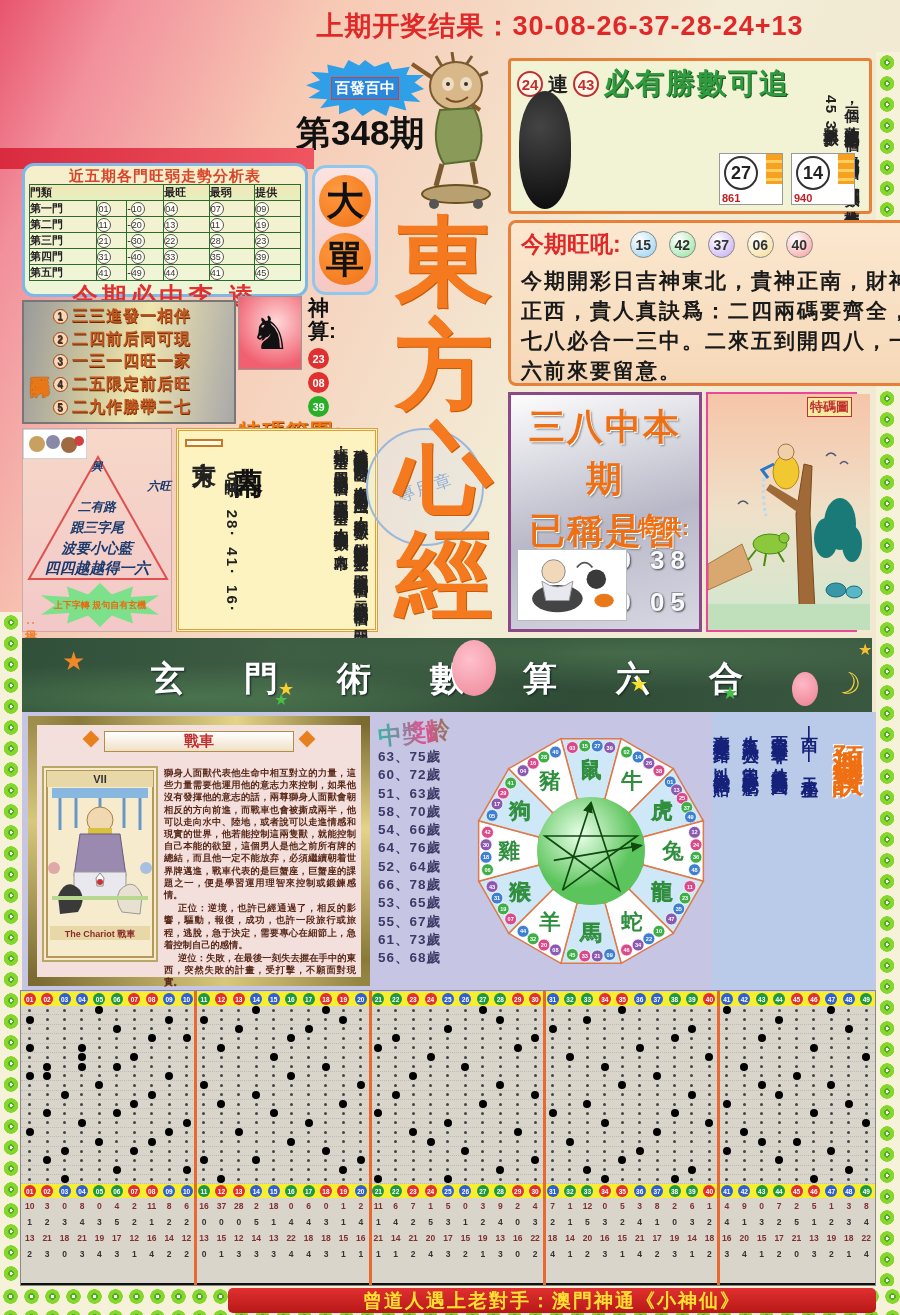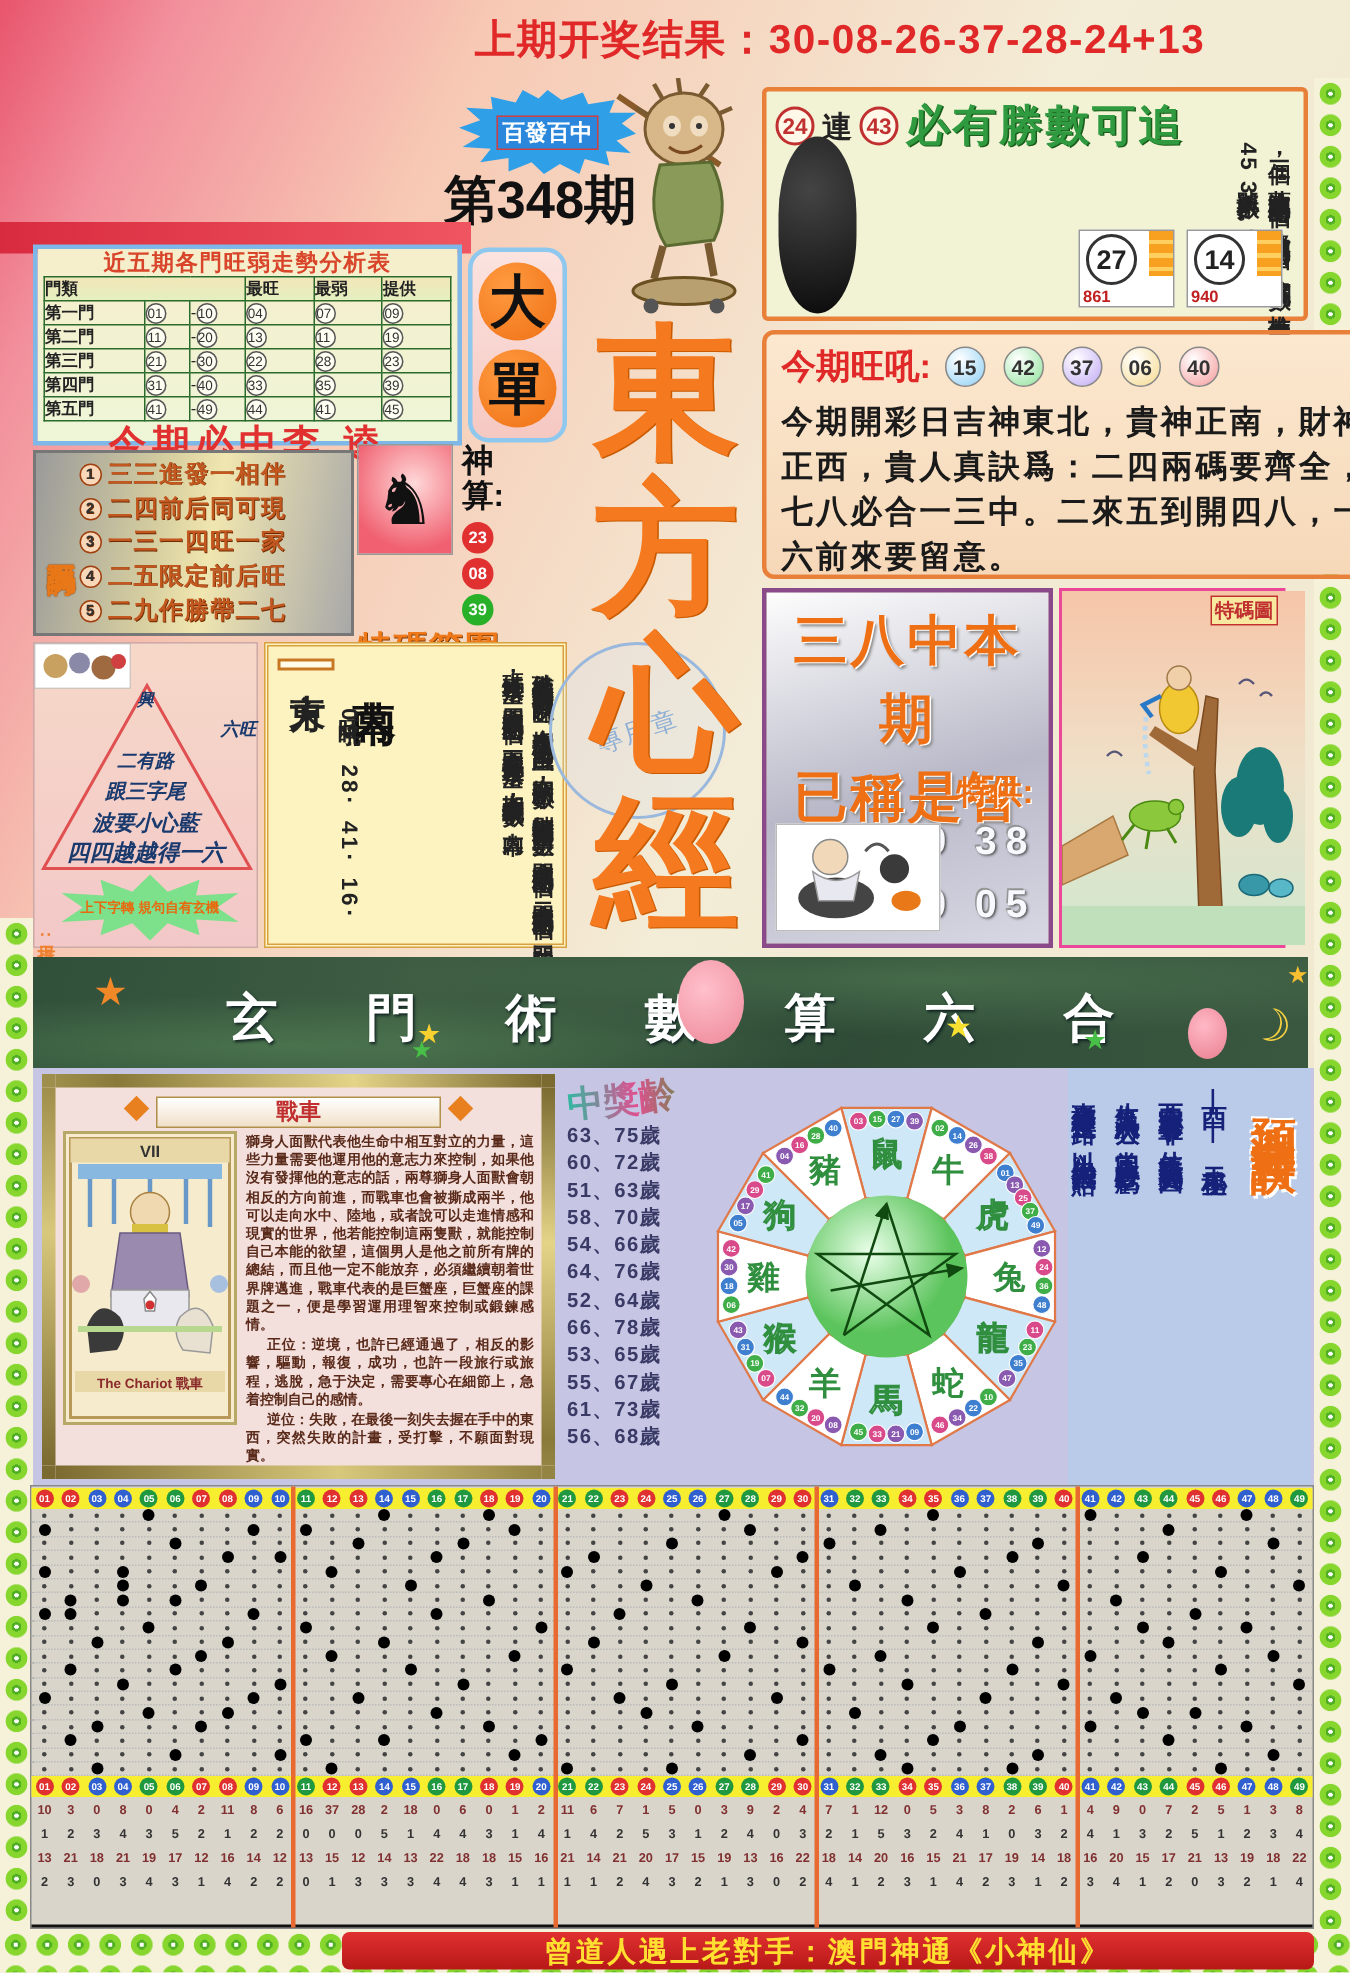--- a/index.html
+++ b/index.html
@@ -16,21 +16,21 @@
 
 #badge{left:306px;top:60px;width:118px;height:56px;background:#2f9fe8;
 clip-path:polygon(50% 0,58% 12%,70% 3%,73% 17%,88% 12%,85% 27%,100% 27%,92% 40%,100% 52%,89% 60%,97% 75%,83% 73%,85% 90%,71% 82%,68% 100%,57% 88%,48% 100%,41% 86%,28% 97%,28% 81%,12% 86%,18% 70%,2% 68%,12% 55%,0 45%,12% 36%,4% 21%,19% 23%,18% 8%,32% 15%,36% 0,45% 10%);
 display:flex;align-items:center;justify-content:center;}
 #badge span{color:#fff;font-size:15px;font-weight:bold;border:1px solid #d04040;padding:1px 3px;background:rgba(40,120,210,.6);}
 #issue{left:296px;top:110px;font-size:35px;font-weight:bold;color:#111;}
 
 #monkey{left:392px;top:52px;width:118px;height:160px;}
 
 #redband{left:0;top:148px;width:314px;height:21px;background:linear-gradient(90deg,#d92b3f,#ef5560);}
-#trendbox{left:22px;top:163px;width:286px;height:134px;border:3px solid #7db8e8;border-radius:0;
+#trendbox{left:22px;top:163px;width:286px;height:134px;border:3px solid #7db8e8;border-radius:12px;
 background:linear-gradient(180deg,#f6eecb,#eef6d8);padding:1px 4px;}
 #trendtitle{font-size:15px;font-weight:bold;color:#d8452a;text-align:center;line-height:17px;letter-spacing:1px;}
 #trendtable{width:100%;border-collapse:collapse;}
 #trendtable td,#trendtable th{border:1px solid #2a6a2a;font-size:11px;text-align:left;padding:0;height:15px;color:#222;}
 #trendtable th{font-weight:bold;background:linear-gradient(180deg,#f2e6b8,#e4f0c0);}
 .circ{display:inline-block;min-width:14px;height:14px;line-height:13px;border:1px solid #555;border-radius:50%;font-size:9px;background:#fffef2;color:#333;}
 #slogan{text-align:center;font-size:25px;font-weight:bold;color:#e03030;letter-spacing:4px;line-height:30px;}
 
 #dadan{left:312px;top:165px;width:66px;height:130px;border:3px solid #8ec8ee;border-radius:14px;
 background:linear-gradient(180deg,#fbe3e0,#f6c8c2);display:flex;flex-direction:column;align-items:center;justify-content:space-around;padding:4px 0;}
@@ -114,21 +114,21 @@
 #bcircle{position:absolute;left:430px;top:2px;width:44px;height:56px;border-radius:50%;background:radial-gradient(circle at 40% 35%,#ffc0cc,#ee8898);}
 #bcircle2{position:absolute;left:770px;top:34px;width:26px;height:34px;border-radius:50%;background:radial-gradient(circle at 40% 35%,#ffb8c6,#ea8090);}
 .bmoon{position:absolute;color:#f5d142;font-size:30px;transform:rotate(18deg);}
 
 #midbg{left:22px;top:712px;width:854px;height:278px;background:#c6c5e4;}
 
 #tarot{left:28px;top:716px;width:342px;height:270px;border:9px solid #a89858;border-image:linear-gradient(40deg,#7a6a30,#d8c87c 30%,#8a7a3a 55%,#e4d488 80%,#7a6a30) 1;background:#f3dfdc;padding:4px 5px;}
 #tarotHead{font-size:13.5px;font-weight:900;color:#d03030;letter-spacing:1px;}
 #tarotBanner{width:190px;margin:2px auto;background:linear-gradient(180deg,#fff,#f0e0c8);border:1px solid #b09048;text-align:center;font-size:15px;font-weight:900;color:#c03030;position:relative;}
 .tdia{position:absolute;top:1px;width:12px;height:12px;background:#e88020;transform:rotate(45deg);}
-#tarotFlex{display:flex;gap:6px;margin-top:2px;}
+#tarotFlex{display:flex;gap:6px;margin-top:14px;}
 #card{width:116px;height:196px;background:#f2e8c8;border:2px solid #b8a868;position:relative;flex:none;}
 #cardTxt{flex:1;font-size:9.3px;line-height:12.2px;color:#5a2a1a;font-weight:bold;text-align:justify;}
 #cardTxt p{text-indent:1.5em;margin-top:1px;}
 #cardTxt p:first-child{text-indent:0;}
 
 #ages{left:372px;top:714px;width:98px;height:274px;padding:2px 0 0 6px;}
 #agesHead{font-size:24px;font-weight:900;transform:rotate(-6deg);
 background:linear-gradient(90deg,#30b8a0,#e05090,#40a030);-webkit-background-clip:text;background-clip:text;color:transparent;}
 .age{font-size:13.5px;font-weight:bold;color:#3a3a66;line-height:18.3px;letter-spacing:1px;}
 

